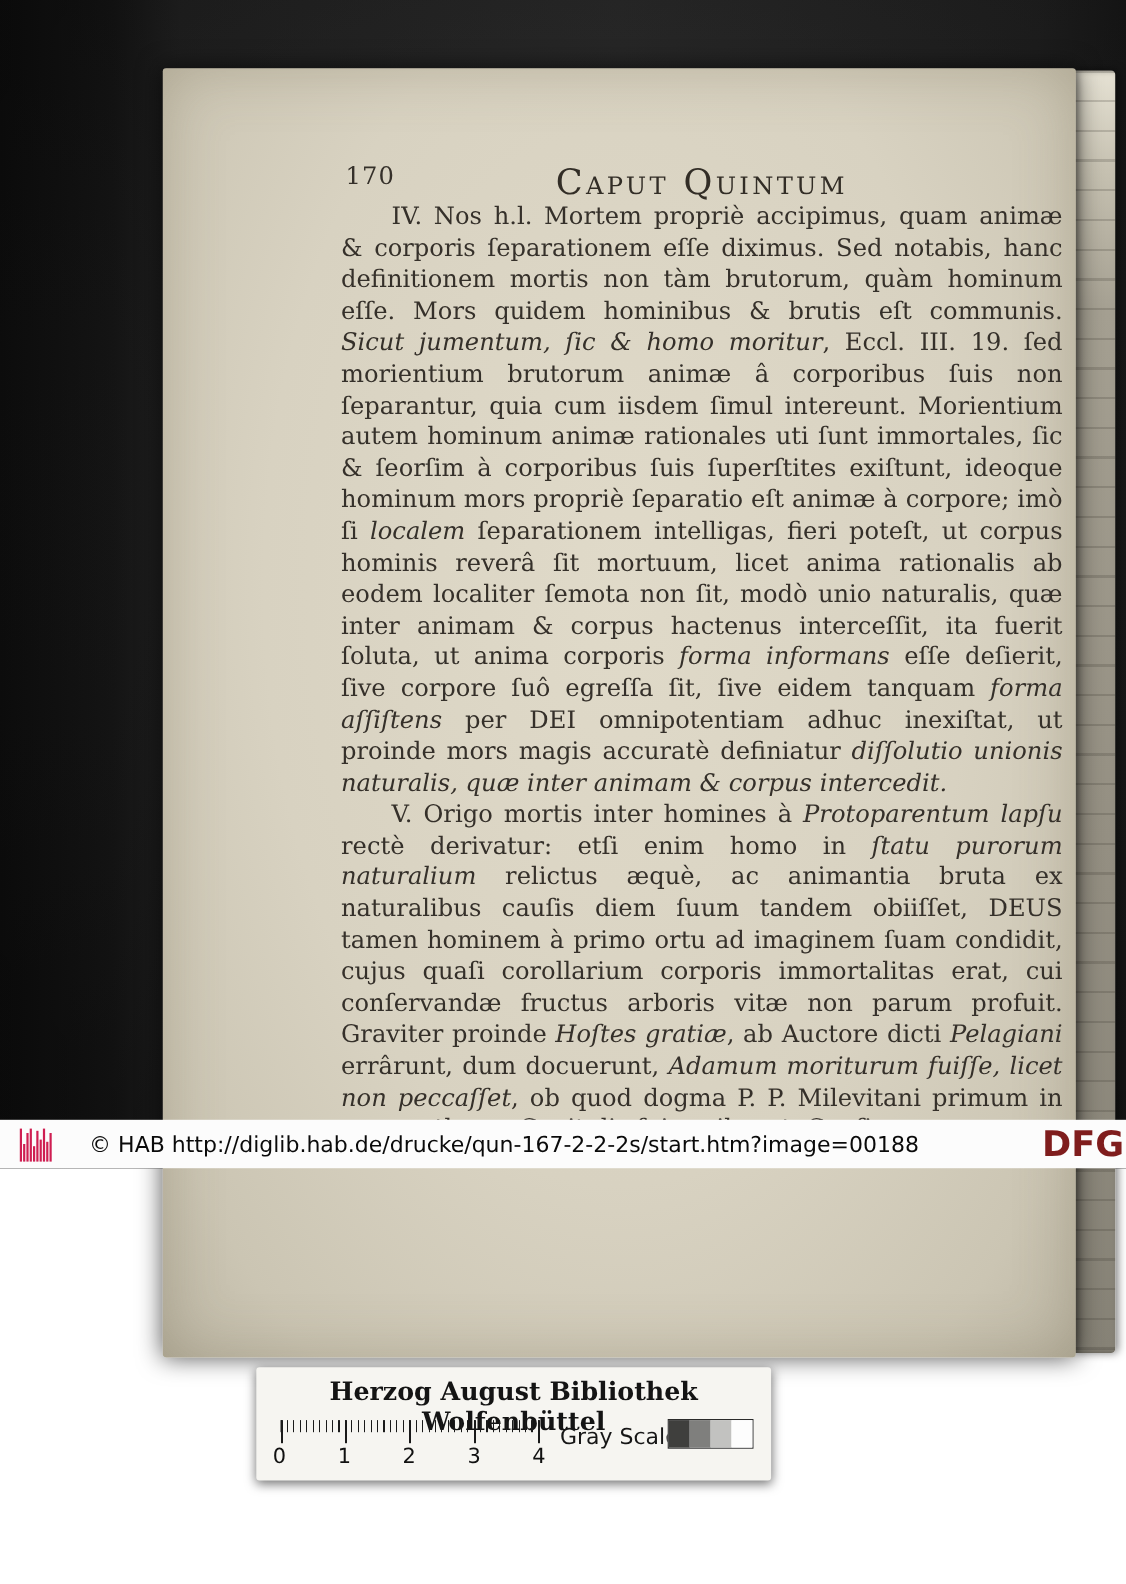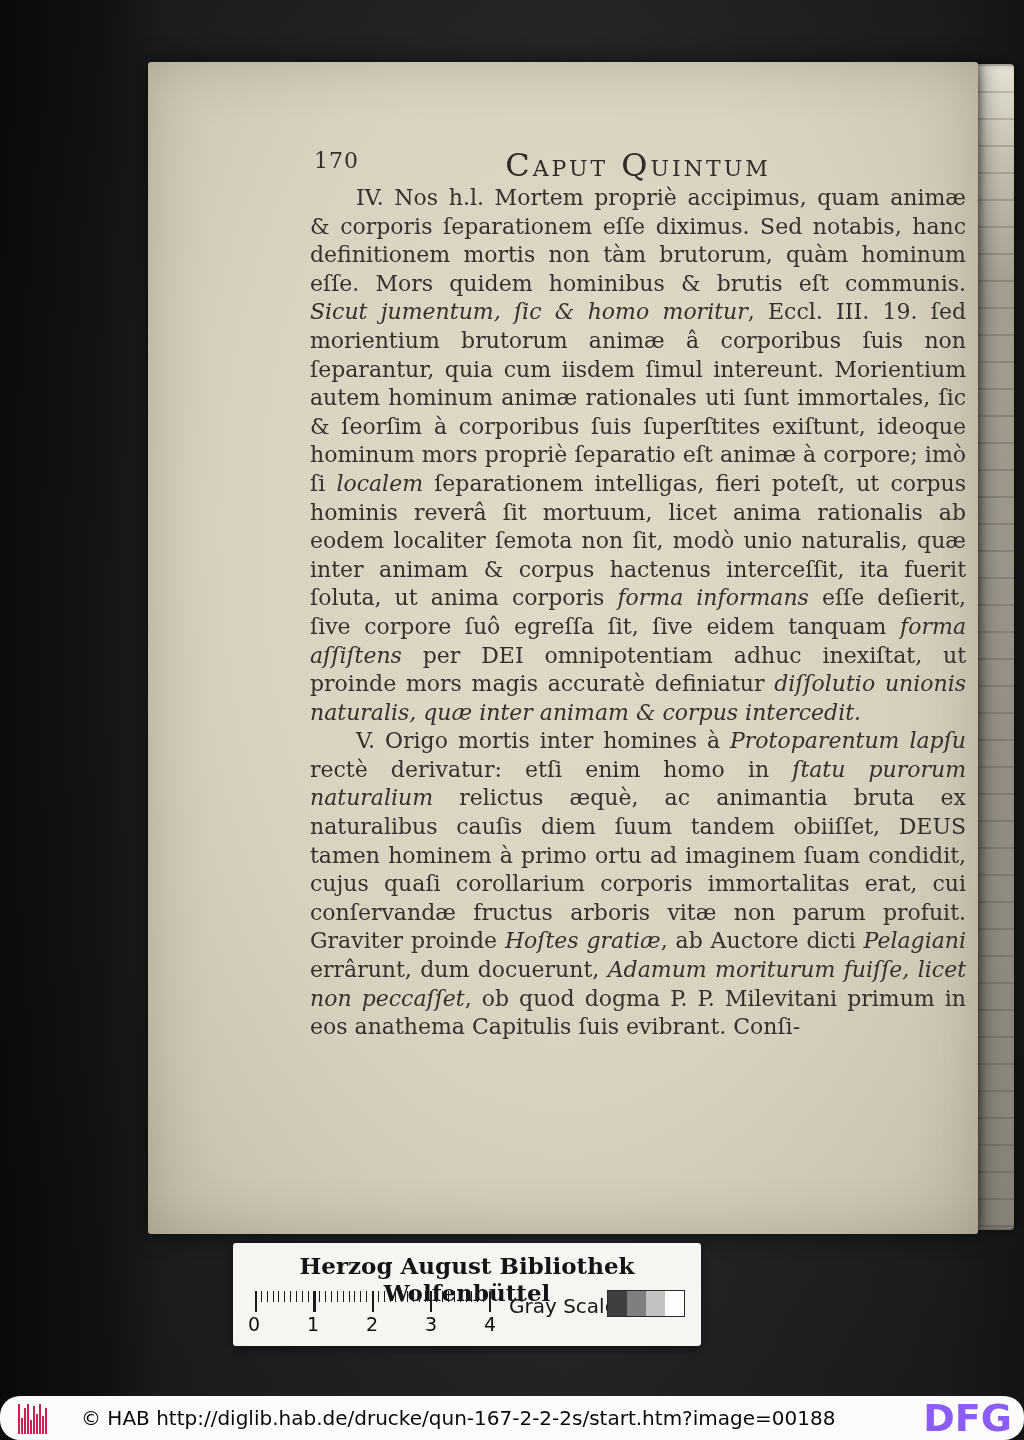--- a/index.html
+++ b/index.html
@@ -2,21 +2,21 @@
 <html><head>
 <meta charset="utf-8">
 <style>
   html, body { margin: 0; padding: 0; }
   body {
     width: 1024px; height: 1440px;
     font-family: "DejaVu Serif", serif;
     overflow: hidden;
   }
   .scan-stage {
-    position: relative; width: 1024px; height: 1440px;
+    position: relative; width: 1024px; height: 1062px;
     background:
       radial-gradient(ellipse at 55% 45%, rgba(255,255,255,0.03), rgba(0,0,0,0.25) 85%),
       linear-gradient(90deg, #0e0e0e 0%, #161616 10%, #232323 16%, #2a2a2a 55%, #222222 92%, #1a1a1a 100%);
     background-color: #242424;
   }
 
   
   .book-page {
     position: absolute; left: 148px; top: 62px; width: 830px; height: 1172px;
     background:
@@ -83,43 +83,43 @@
   }
   .gray-scale-swatches {
     position: absolute; left: 374px; top: 47px;
     display: flex; border: 1px solid #2a2a2a; background: #fff;
   }
   .gray-scale-swatches div { width: 19px; height: 25px; }
 
   
   .footer-bar {
     position: absolute; left: 0; bottom: 0; width: 1024px; height: 44px;
-    background: #fcfcfc; display: flex; align-items: center; border-radius: 20px;
+    background: #fcfcfc; display: flex; align-items: center;
   }
   .barcode-icon { margin-left: 18px; display: flex; align-items: flex-end; gap: 1px; height: 32px; }
   .barcode-icon i { display: block; width: 2px; background: #cf1e52; }
   .barcode-icon i:nth-child(1)  { height: 30px; }
   .barcode-icon i:nth-child(2)  { height: 16px; }
   .barcode-icon i:nth-child(3)  { height: 26px; }
   .barcode-icon i:nth-child(4)  { height: 30px; }
   .barcode-icon i:nth-child(5)  { height: 14px; }
   .barcode-icon i:nth-child(6)  { height: 28px; }
   .barcode-icon i:nth-child(7)  { height: 20px; }
   .barcode-icon i:nth-child(8)  { height: 30px; }
   .barcode-icon i:nth-child(9)  { height: 18px; }
   .barcode-icon i:nth-child(10) { height: 26px; }
   .footer-text {
     margin-left: 34px; font-family: "DejaVu Sans", sans-serif;
     font-size: 20px; color: #0a0a0a; white-space: nowrap;
   }
   .footer-text a { color: #0a0a0a; text-decoration: none; }
   .dfg-logo {
-    margin-left: auto; margin-right: 12px;
+    margin-left: auto; margin-right: 2px;
     font-family: "DejaVu Sans", sans-serif; font-weight: bold;
-    font-size: 38px; color: #8b5cf6; letter-spacing: 0px; line-height: 1;
+    font-size: 32px; color: #7f1d1d; letter-spacing: 0px; line-height: 1;
   }
 </style>
 </head>
 <body>
 
 <div class="scan-stage">
 
   <div class="page-edges"></div>
 
   <div class="book-page">

